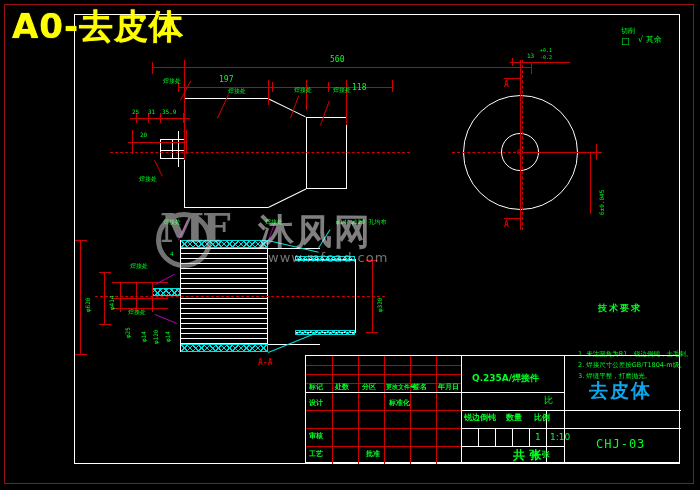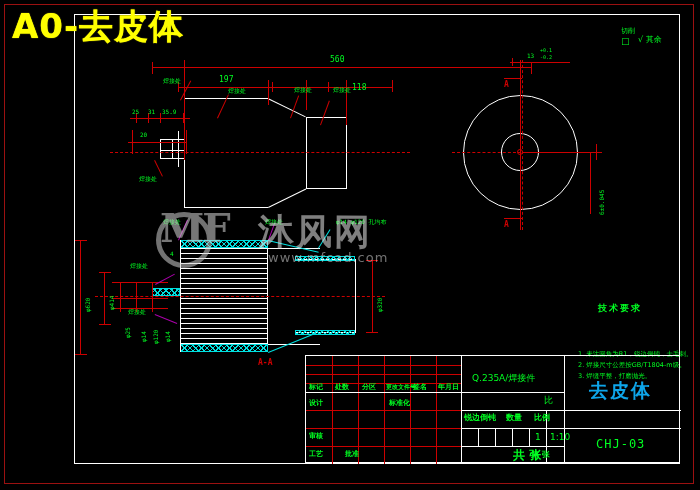--- a/index.html
+++ b/index.html
@@ -329,23 +329,23 @@
     <div class="cell" style="left:56px;top:27px;font-weight:bold;">分区</div>
     <div class="cell" style="left:80px;top:27px;font-weight:bold;font-size:6px;">更改文件号</div>
     <div class="cell" style="left:107px;top:27px;font-weight:bold;">签名</div>
     <div class="cell" style="left:132px;top:27px;font-weight:bold;">年月日</div>
 
     <div class="cell" style="left:3px;top:43px;font-weight:bold;">设计</div>
     <div class="cell" style="left:83px;top:43px;font-weight:bold;">标准化</div>
     <div class="cell" style="left:3px;top:61px;font-weight:bold;"></div>
     <div class="cell" style="left:3px;top:76px;font-weight:bold;">审核</div>
     <div class="cell" style="left:3px;top:94px;font-weight:bold;">工艺</div>
-    <div class="cell" style="left:39px;top:94px;font-weight:bold;">批准</div>
-
-    <div class="cell" style="left:166px;top:18px;font-size:9px;">Q.235A/焊接件</div>
+    <div class="cell" style="left:60px;top:94px;font-weight:bold;">批准</div>
+
+    <div class="cell" style="left:166px;top:18px;font-size:9px;font-weight:bold;">Q.235A/焊接件</div>
     <div class="cell" style="left:238px;top:40px;font-size:9px;">比</div>
 
     <div class="cell" style="left:158px;top:58px;font-weight:bold;font-size:8px;">锐边倒钝</div>
     <div class="cell" style="left:200px;top:58px;font-weight:bold;font-size:8px;">数量</div>
     <div class="cell" style="left:228px;top:58px;font-weight:bold;font-size:8px;">比例</div>
 
     <div class="cell" style="left:158px;top:78px;"></div>
     <div class="cell" style="left:175px;top:78px;"></div>
     <div class="cell" style="left:192px;top:78px;"></div>
     <div class="cell" style="left:209px;top:78px;"></div>

